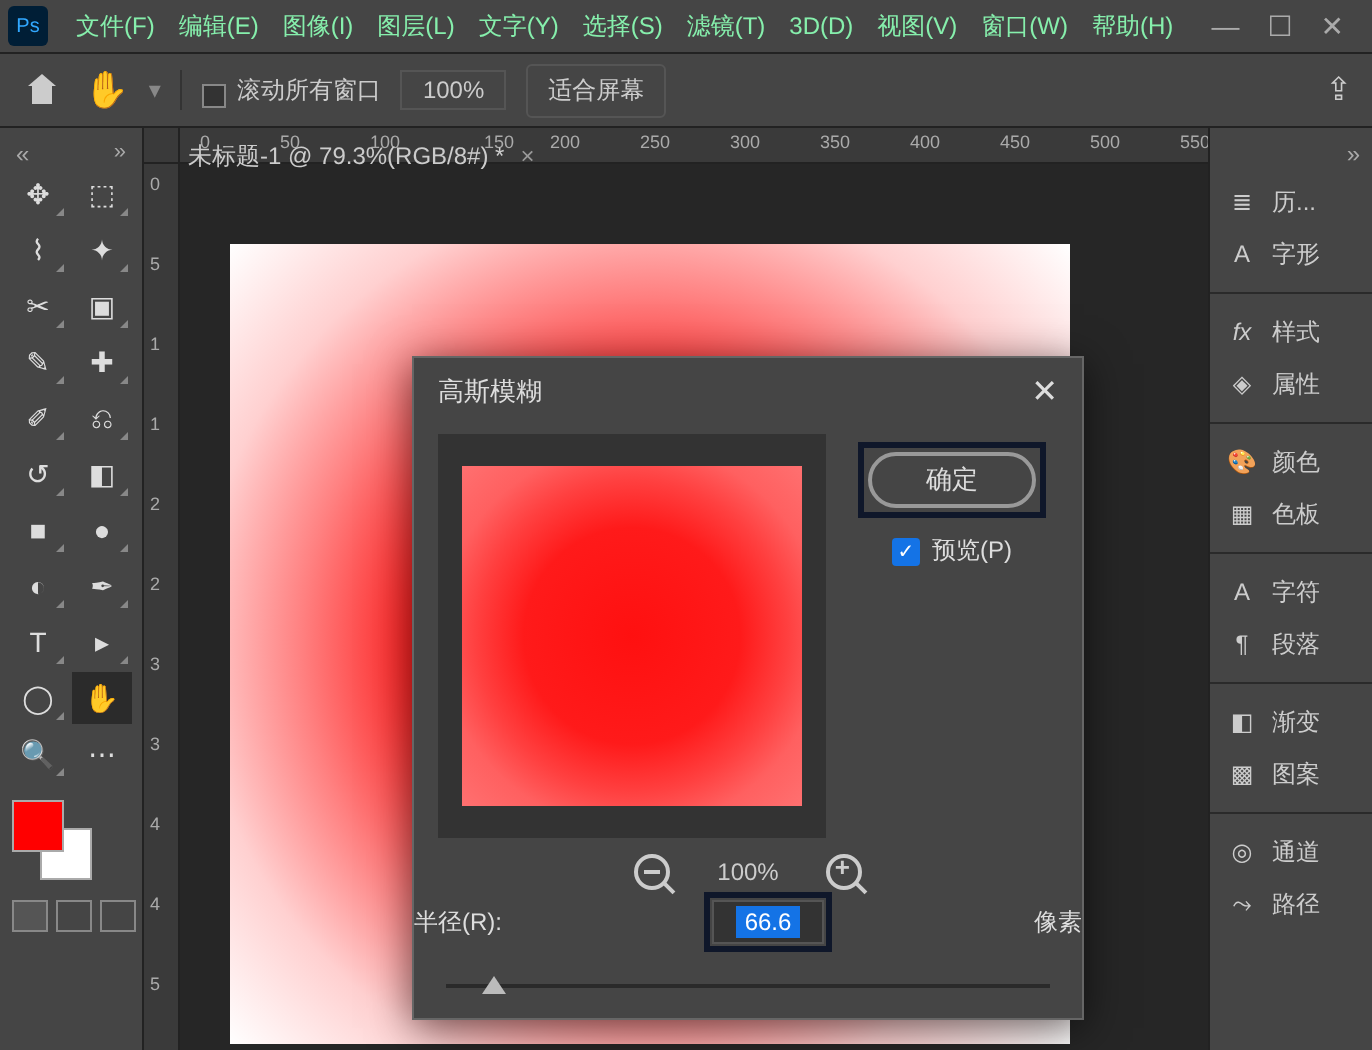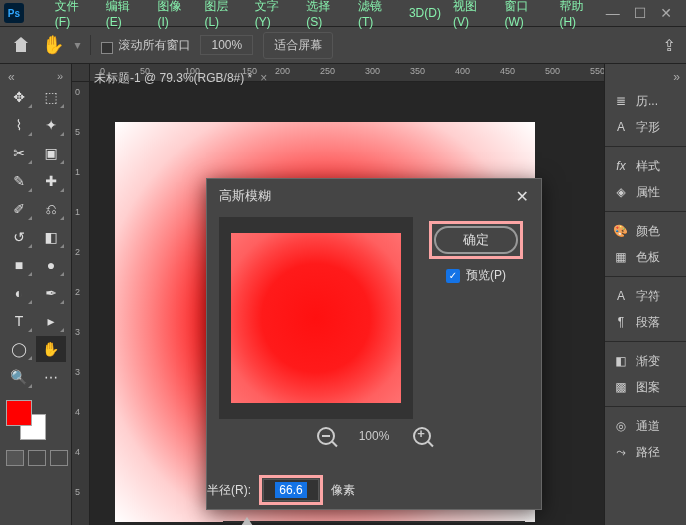--- a/index.html
+++ b/index.html
@@ -1,18 +1,18 @@
 <!DOCTYPE html>
 <html><head>
 <meta charset="utf-8">
 <style>
 *{margin:0;padding:0;box-sizing:border-box;font-family:"Microsoft YaHei",sans-serif;user-select:none}
 body{width:686px;height:525px;background:#323232;overflow:hidden;color:#ccc;font-size:12px}
 .menubar{height:26px;background:#454545;display:flex;align-items:center;padding:0 4px}
-.ps-logo{width:20px;height:20px;background:#001e36;color:#31a8ff;font-weight:bold;border-radius:3px;display:flex;align-items:center;justify-content:center;font-size:10px;margin-right:25px}
+.ps-logo{width:20px;height:20px;background:#001e36;color:#31a8ff;font-weight:normal;border-radius:3px;display:flex;align-items:center;justify-content:center;font-size:10px;margin-right:8px}
 .menu-item{padding:0 6px;height:26px;display:flex;align-items:center;cursor:pointer;color:#86efac;font-size:12px}
 .win-controls{margin-left:auto;display:flex;gap:14px;padding-right:10px}
 .win-btn{color:#aaa;cursor:pointer;font-size:14px}
 .optbar{height:38px;background:#454545;border-top:1px solid #222;border-bottom:1px solid #222;display:flex;align-items:center;padding:0 10px;gap:10px}
 .home-icon{width:22px;height:22px;position:relative}
 .home-icon::before{content:"";position:absolute;top:3px;left:4px;width:0;height:0;border-left:7px solid transparent;border-right:7px solid transparent;border-bottom:6px solid #ccc}
 .home-icon::after{content:"";position:absolute;top:9px;left:6px;width:10px;height:9px;background:#ccc}
 .hand-ico{font-size:18px}
 .chk-label{display:flex;align-items:flex-end;gap:5px;font-size:12px}
 .chk{width:12px;height:12px;border:1px solid #888;background:#333}
@@ -48,31 +48,31 @@
 .pdiv{height:1px;background:#2a2a2a;margin:6px 0}
 .doctabs-row{margin-left:72px}
 
 .dialog{position:absolute;left:206px;top:178px;width:336px;height:332px;background:#454545;border:1px solid #666;box-shadow:0 4px 20px rgba(0,0,0,.6);z-index:50}
 .dlg-title{height:34px;display:flex;align-items:center;padding:0 12px;color:#ddd;font-size:13px}
 .dlg-close{margin-left:auto;cursor:pointer;font-size:16px;color:#ddd}
 .dlg-body{display:flex;padding:4px 12px 0 12px;gap:10px}
 .preview-box{width:194px;height:202px;background:#333;display:flex;align-items:center;justify-content:center}
 .preview-img{width:170px;height:170px;background:radial-gradient(circle at 50% 50%,#ff1010 0%,#ff1a1a 45%,#ff4040 65%,#ff6060 80%,#ff7070 100%)}
 .dlg-right{flex:1;display:flex;flex-direction:column;align-items:center;gap:8px;padding-top:4px}
-.hl{border:3px solid #fca5a5}
+.hl{border:3px solid #0f172a}
 .ok-btn{width:84px;height:28px;border:2px solid #999;border-radius:14px;display:flex;align-items:center;justify-content:center;color:#ddd;font-size:13px;cursor:pointer}
 .reset-btn{width:84px;height:24px;border:1px solid #777;border-radius:12px;display:flex;align-items:center;justify-content:center;color:#ccc;font-size:12px;cursor:pointer}
 .prev-chk{display:flex;align-items:center;gap:6px;font-size:12px;color:#ddd}
 .chkon{width:14px;height:14px;background:#1473e6;border-radius:2px;display:flex;align-items:center;justify-content:center;color:#fff;font-size:10px}
 .zoom-row{display:flex;align-items:center;justify-content:center;gap:24px;margin-top:8px;color:#ccc}
 .mag{width:18px;height:18px;border:2px solid #ccc;border-radius:50%;position:relative}
 .mag::after{content:"";position:absolute;width:7px;height:2px;background:#ccc;transform:rotate(45deg);right:-5px;bottom:-2px}
 .mag.minus::before{content:"";position:absolute;left:3px;top:6px;width:8px;height:2px;background:#ccc}
 .mag.plus::before{content:"+";position:absolute;left:2px;top:-3px;color:#ccc;font-size:13px;font-weight:bold}
-.radius-row{display:flex;align-items:center;justify-content:flex-start;gap:8px;margin-top:30px;font-size:12px;color:#ddd}
+.radius-row{display:flex;align-items:center;justify-content:space-between;gap:8px;margin-top:1px;font-size:12px;color:#ddd}
 .rad-input{width:56px;height:22px;background:#333;border:1px solid #555;color:#fff;text-align:center;font-size:12px;display:flex;align-items:center;justify-content:center}
 .rad-input span{background:#1473e6;color:#fff;padding:1px 4px}
 .slider{margin:10px 16px 0 16px;height:14px;position:relative}
 .slider-track{height:2px;background:#2a2a2a;position:absolute;top:6px;left:0;right:0}
 .slider-thumb{position:absolute;left:18px;top:2px;width:0;height:0;border-left:6px solid transparent;border-right:6px solid transparent;border-bottom:9px solid #bbb}
 .hlwrap{padding:2px}
 </style>
 </head>
 <body>
 

